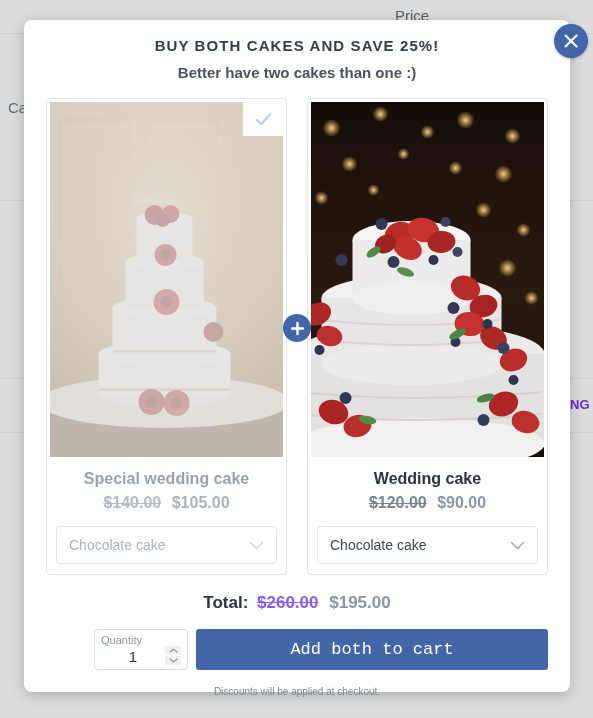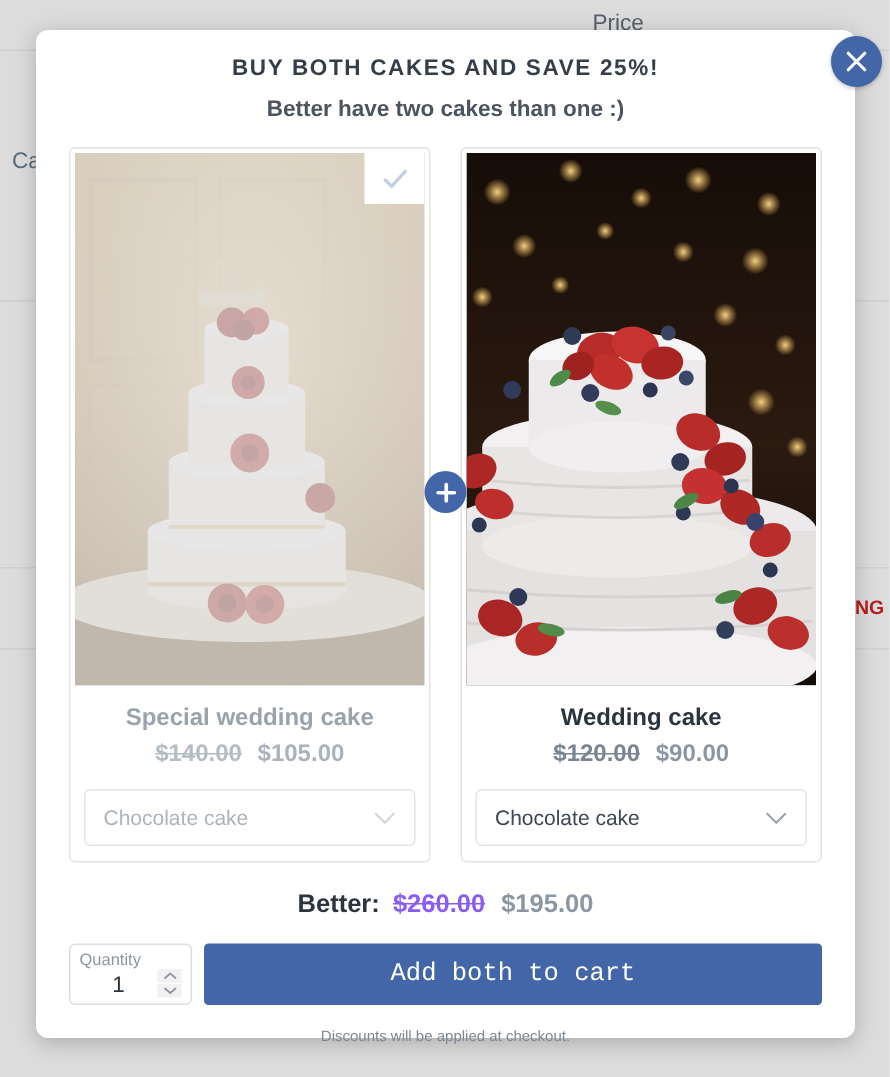--- a/index.html
+++ b/index.html
@@ -20,21 +20,21 @@
   .behind-rule.r3 { top: 378px; }
   .behind-rule.r4 { top: 432px; }
   .behind-text {
     position: absolute;
     color: #5c6b7a;
     font-size: 15px;
     white-space: nowrap;
   }
   .behind-price { top: 7px; left: 395px; color: #55606b; }
   .behind-ca { top: 99px; left: 8px; }
-  .behind-ng { top: 397px; left: 570px; font-weight: bold; font-size: 13px; color: #b91c1c; }
+  .behind-ng { top: 397px; left: 570px; font-weight: bold; font-size: 13px; color: #6d28d9; }
 
   
   .modal {
     position: absolute;
     left: 24px; top: 20px;
     width: 546px; height: 672px;
     background: #ffffff;
     border-radius: 8px;
     box-shadow: 0 3px 14px rgba(0,0,0,.22);
     padding: 0 22px;
@@ -168,28 +168,29 @@
   .total-new { color: #8b96a4; }
 
   
   .action-row {
     display: flex;
     align-items: stretch;
     gap: 8px;
     margin-top: 16px;
   }
   .qty-box {
-    width: 82px;
+    width: 94px;
     border: 1px solid #ddd;
     border-radius: 4px;
     padding: 4px 6px 3px 6px;
     display: flex;
     flex-direction: column;
     justify-content: center;
     background: #fff;
+    margin-left: 48px;
   }
   .qty-label { font-size: 11px; color: #8d96a0; line-height: 1.1; }
   .qty-inner { display: flex; align-items: center; }
   .qty-value {
     flex: 1;
     border: none; outline: none;
     font-size: 15px;
     color: #2c3440;
     text-align: center;
     width: 100%;
@@ -432,21 +433,21 @@
       <div class="variant">
         <span class="variant-label">Chocolate cake</span>
         <svg class="chev" viewBox="0 0 15 9">
           <path d="M1.5 1.5 L7.5 7.5 L13.5 1.5" fill="none" stroke="#9aa1a9" stroke-width="1.4" stroke-linecap="round" stroke-linejoin="round"></path>
         </svg>
       </div>
     </div>
   </div>
 
   <div class="total-row">
-    <span class="total-label">Better:</span>
+    <span class="total-label">Total:</span>
     <span class="total-old">$260.00</span>
     <span class="total-new">$195.00</span>
   </div>
 
   <div class="action-row">
     <div class="qty-box">
       <div class="qty-label">Quantity</div>
       <div class="qty-inner">
         <input class="qty-value" type="text" value="1" style="">
         <div class="spinner">

